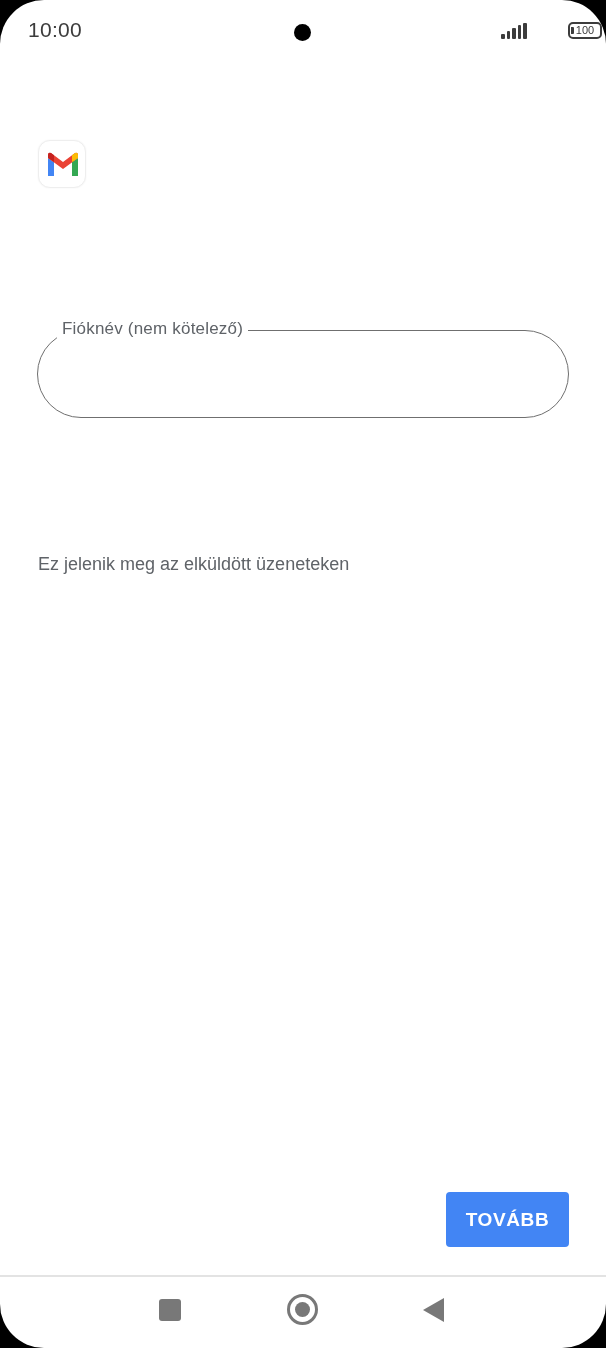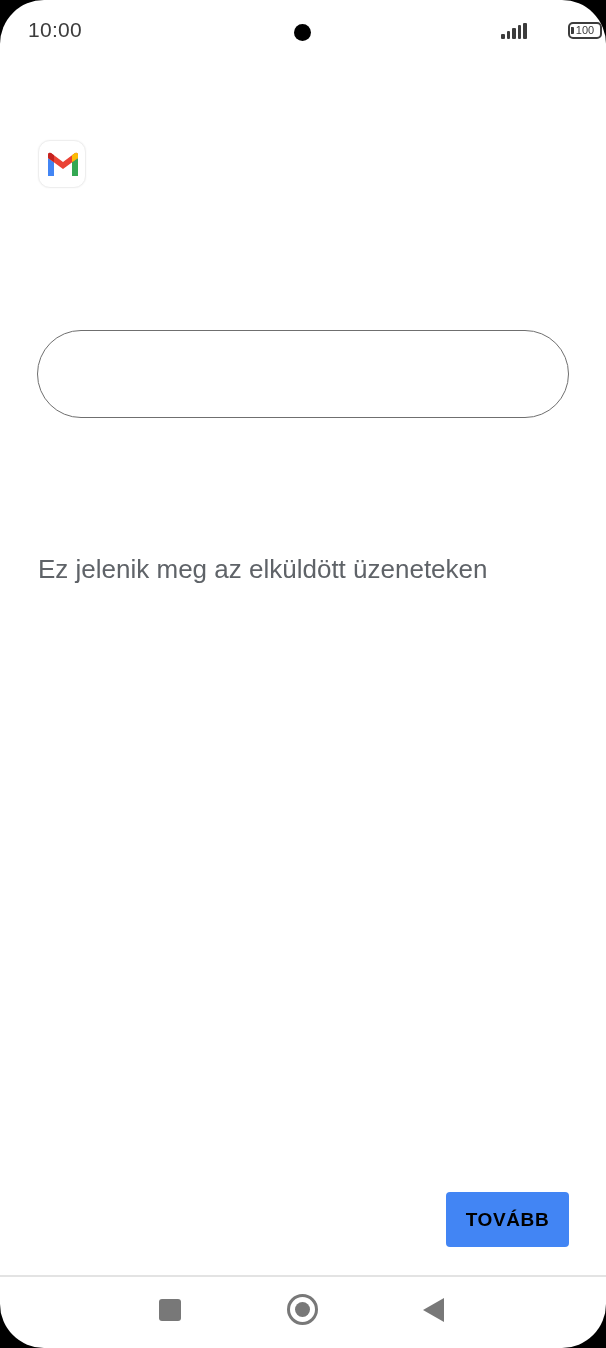--- a/index.html
+++ b/index.html
@@ -43,26 +43,26 @@
     .field input {
       position: absolute; left: 24px; top: 22px; width: 480px; height: 40px;
       border: none; outline: none; background: transparent;
       font-family: "Liberation Sans", sans-serif; font-size: 20px; color: #202124;
     }
     .field-label {
       position: absolute; left: 19px; top: -13px; padding: 0 5px;
       background: #fff; font-size: 17px; line-height: 22px; color: #5f6368; letter-spacing: 0.2px;
     }
     .helper {
-      position: absolute; left: 38px; top: 554px; font-size: 26px; color: #5f6368;
+      position: absolute; left: 38px; top: 554px; font-size: 18px; color: #5f6368;
     }
 
     .next-button {
       position: absolute; left: 446px; top: 1192px; width: 123px; height: 55px;
-      background: #4285f4; color: #000000; border: none; border-radius: 4px;
+      background: #4285f4; color: #ffffff; border: none; border-radius: 4px;
       font-family: "Liberation Sans", sans-serif; font-size: 19px; font-weight: 700; letter-spacing: 0.6px;
       display: flex; align-items: center; justify-content: center;
     }
 
     
     .nav-divider { position: absolute; left: 0; top: 1275px; width: 606px; height: 2px; background: #e3e3e3; }
     .nav-recents { position: absolute; left: 159px; top: 1299px; width: 22px; height: 22px; border-radius: 3px; background: #787878; }
     .nav-home { position: absolute; left: 287px; top: 1294px; width: 31px; height: 31px; border-radius: 50%; border: 3px solid #787878; }
     .nav-home::after { content: ""; position: absolute; left: 5px; top: 5px; width: 15px; height: 15px; border-radius: 50%; background: #787878; }
     .nav-back {
@@ -97,20 +97,21 @@
       <path d="M2 6 L2 24 L8 24 L8 10 Z" fill="#4285f4"></path>
       <path d="M26 10 L26 24 L32 24 L32 6 Z" fill="#34a853"></path>
       <path d="M2 6 L17 17 L32 6 L32 3 Q32 0 29 1 L17 10 L5 1 Q2 0 2 3 Z" fill="#ea4335"></path>
       <path d="M2 3 Q2 0 5 1 L8 3.3 L8 10 L2 6 Z" fill="#c5221f"></path>
       <path d="M26 3.3 L29 1 Q32 0 32 3 L32 6 L26 10 Z" fill="#fbbc04"></path>
     </svg>
   </div>
 
 
   <div class="field" style="top:330px;">
+    <span class="field-label">Fióknév (nem kötelező)</span>
     <input type="text" value="" style="">
   </div>
 
 
   <div class="helper">Ez jelenik meg az elküldött üzeneteken</div>
 
   <button class="next-button">TOVÁBB</button>
 
   <div class="nav-divider"></div>
   <div class="nav-recents"></div>

